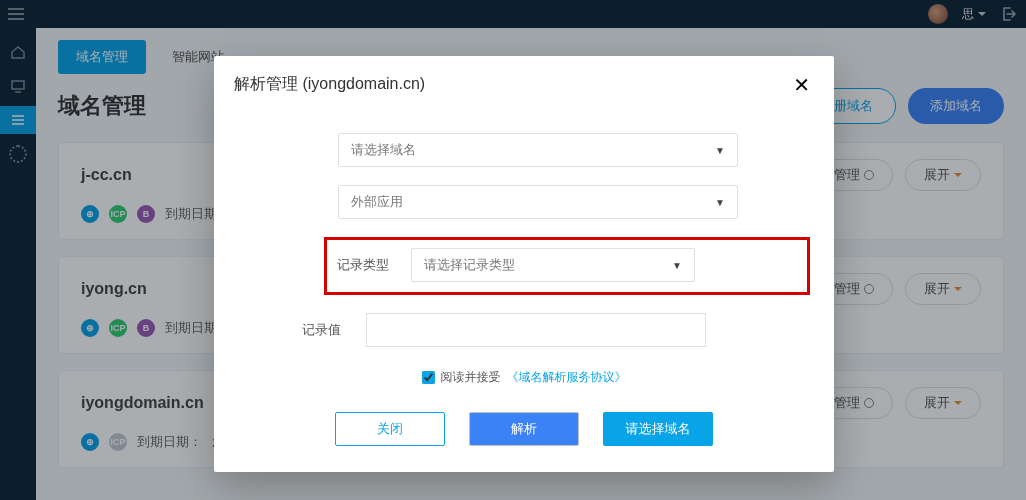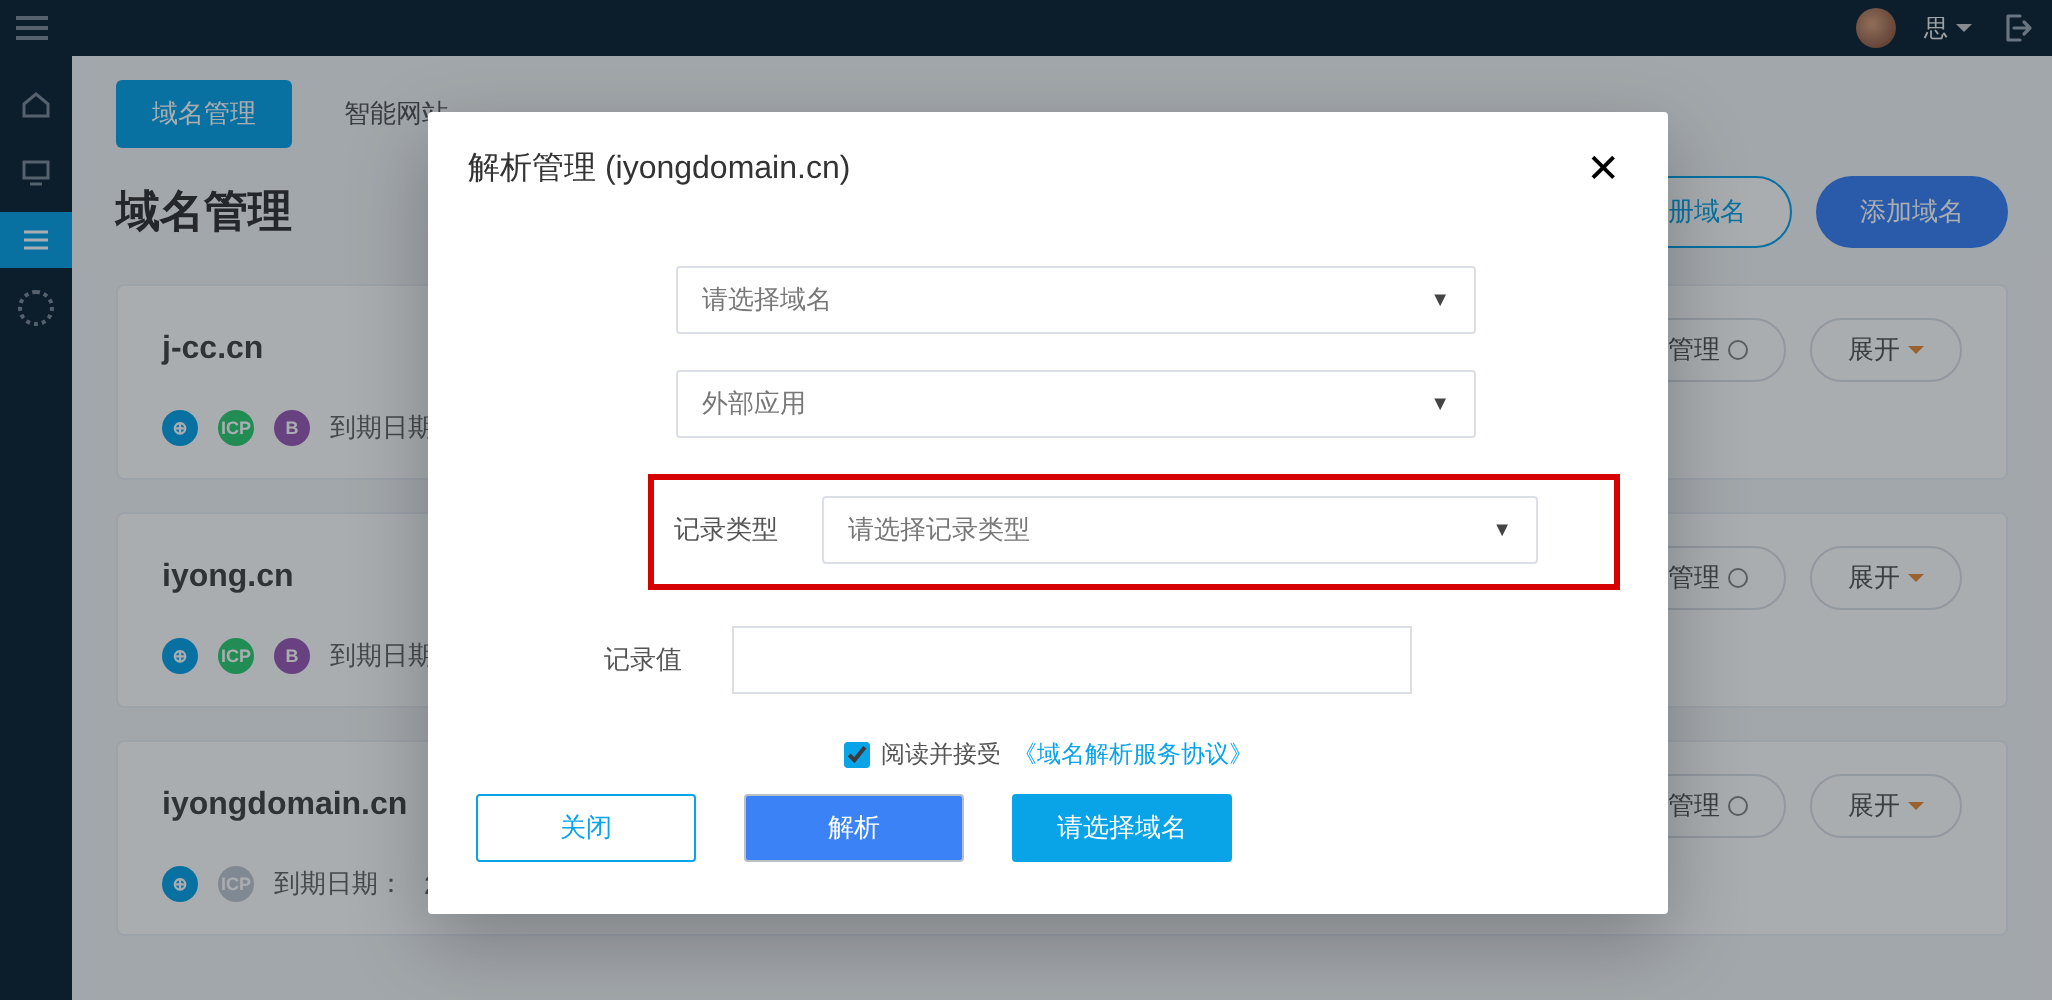--- a/index.html
+++ b/index.html
@@ -52,25 +52,25 @@
     .modal{position:absolute;left:214px;top:56px;width:620px;background:#fff;border-radius:2px;box-shadow:0 14px 40px rgba(0,0,0,.25)}
     .modal-head{display:flex;align-items:center;justify-content:space-between;padding:18px 24px 10px 20px}
     .modal-title{font-size:16px;color:#333}
     .modal-close{font-size:20px;cursor:pointer;line-height:1}
     .modal-body{padding:10px 24px 26px}
     .frow{display:flex;align-items:center;gap:16px;margin:18px 0 0 100px}
     .sel,.inp{height:34px;border:1px solid #dcdfe6;border-radius:2px;font-size:13px;color:#777;padding:0 12px;background:#fff;position:relative;display:flex;align-items:center;width:400px;justify-content:space-between}
     .caret{font-size:10px;color:#444}
     .lbl{font-size:13px;color:#555;min-width:56px;text-align:left}
     .highlight{border:3px solid #d60000;padding:8px 10px 10px;margin:18px 0 0 86px;display:flex;align-items:center;gap:18px}
-    .highlight .sel{width:358px}
+    .highlight .sel{width:284px}
     .inp-s{height:34px;border:1px solid #dcdfe6;width:340px;margin-left:0}
     .agree{display:flex;align-items:center;justify-content:center;gap:6px;margin-top:22px;font-size:12px;color:#555}
     .agree a{color:#09a3e8;text-decoration:none}
-    .modal-foot{display:flex;gap:24px;margin-top:11px}
+    .modal-foot{display:flex;justify-content:center;gap:24px;margin-top:26px}
     .mbtn{width:110px;height:34px;border-radius:2px;font-size:13px;cursor:pointer;border:1px solid transparent;display:flex;align-items:center;justify-content:center}
     .mbtn.close{border-color:#09a3e8;color:#09a3e8;background:#fff}
     .mbtn.gray{background:#3b82f6;color:#fff;border-color:#bcbfc6}
     .mbtn.blue{background:#09a3e8;color:#fff}
     input[type=checkbox]{accent-color:#09a3e8;width:13px;height:13px}
   </style>
 </head>
 <body>
 
 <div class="root">

